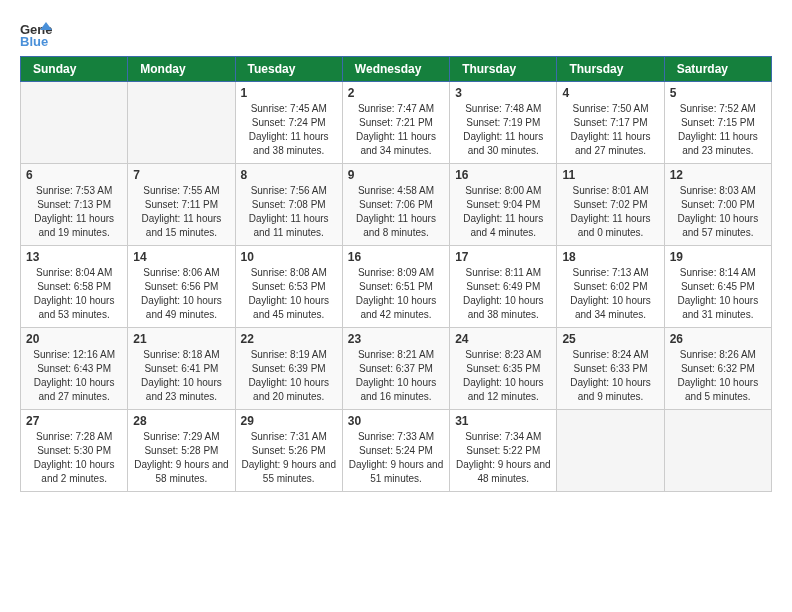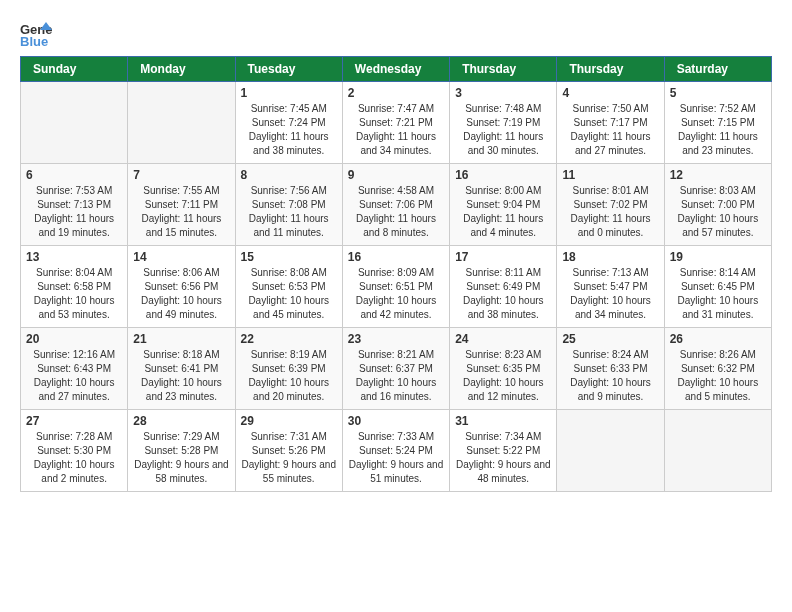--- a/index.html
+++ b/index.html
@@ -232,21 +232,21 @@
           </td>
           <td>
             <span class="day-num">14</span>
 <div class="day-info">
   <span>Sunrise: 8:06 AM</span><br>
   <span>Sunset: 6:56 PM</span><br>
   <span>Daylight: 10 hours and 49 minutes.</span>
 </div>
           </td>
           <td>
-            <span class="day-num">15</span>
+            <span class="day-num">10</span>
 <div class="day-info">
   <span>Sunrise: 8:08 AM</span><br>
   <span>Sunset: 6:53 PM</span><br>
   <span>Daylight: 10 hours and 45 minutes.</span>
 </div>
           </td>
           <td>
             <span class="day-num">16</span>
 <div class="day-info">
   <span>Sunrise: 8:09 AM</span><br>
@@ -259,21 +259,21 @@
 <div class="day-info">
   <span>Sunrise: 8:11 AM</span><br>
   <span>Sunset: 6:49 PM</span><br>
   <span>Daylight: 10 hours and 38 minutes.</span>
 </div>
           </td>
           <td>
             <span class="day-num">18</span>
 <div class="day-info">
   <span>Sunrise: 7:13 AM</span><br>
-  <span>Sunset: 5:47 PM</span><br>
+  <span>Sunset: 6:02 PM</span><br>
   <span>Daylight: 10 hours and 34 minutes.</span>
 </div>
           </td>
           <td>
             <span class="day-num">19</span>
 <div class="day-info">
   <span>Sunrise: 8:14 AM</span><br>
   <span>Sunset: 6:45 PM</span><br>
   <span>Daylight: 10 hours and 31 minutes.</span>
 </div>

